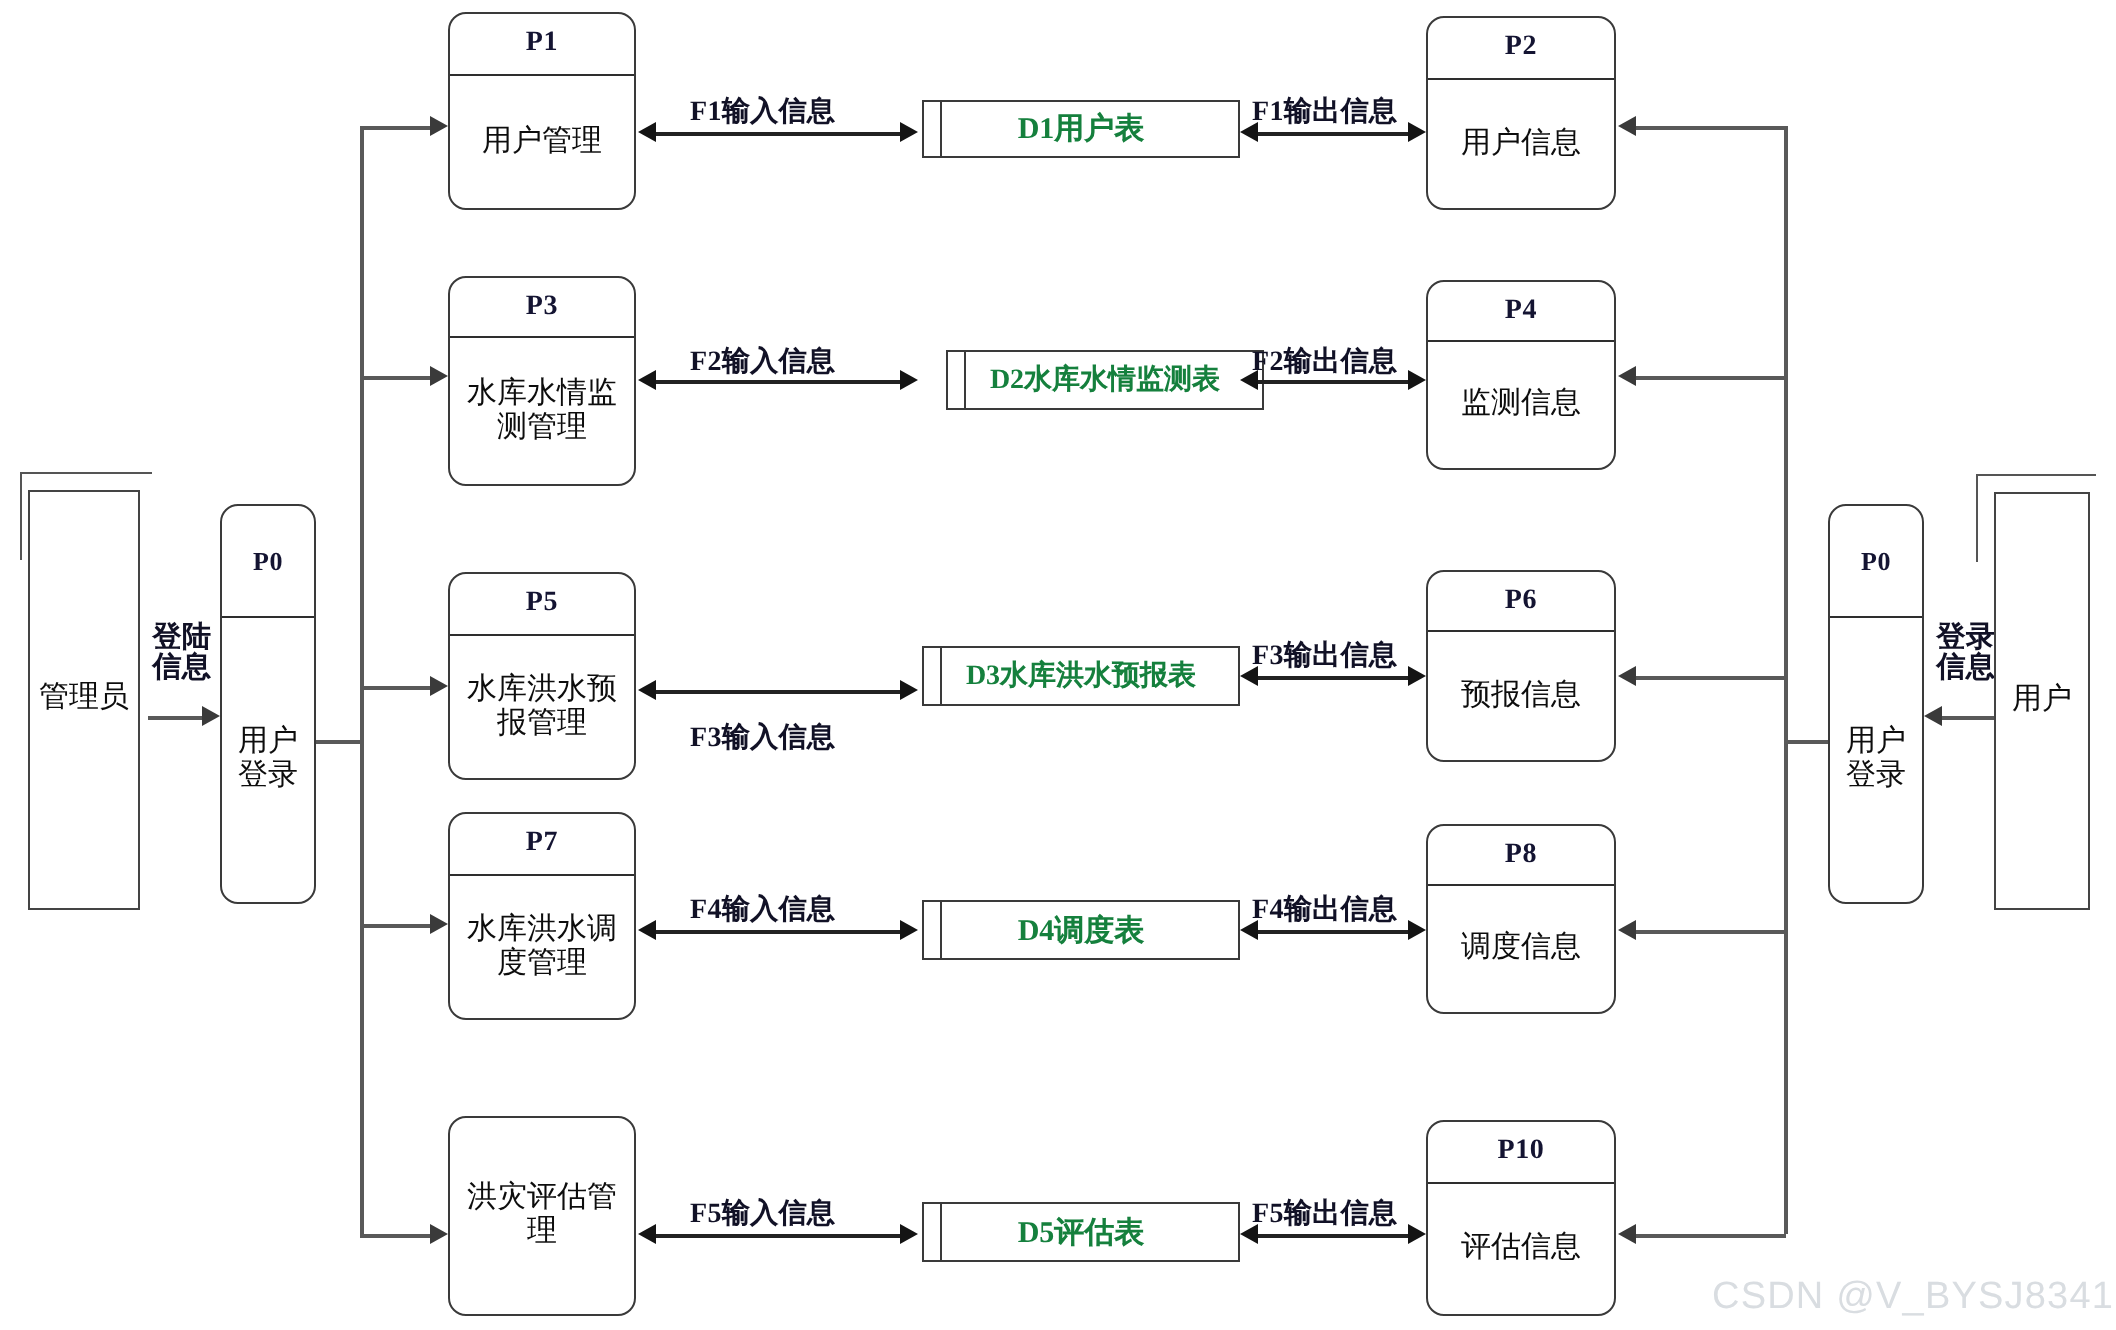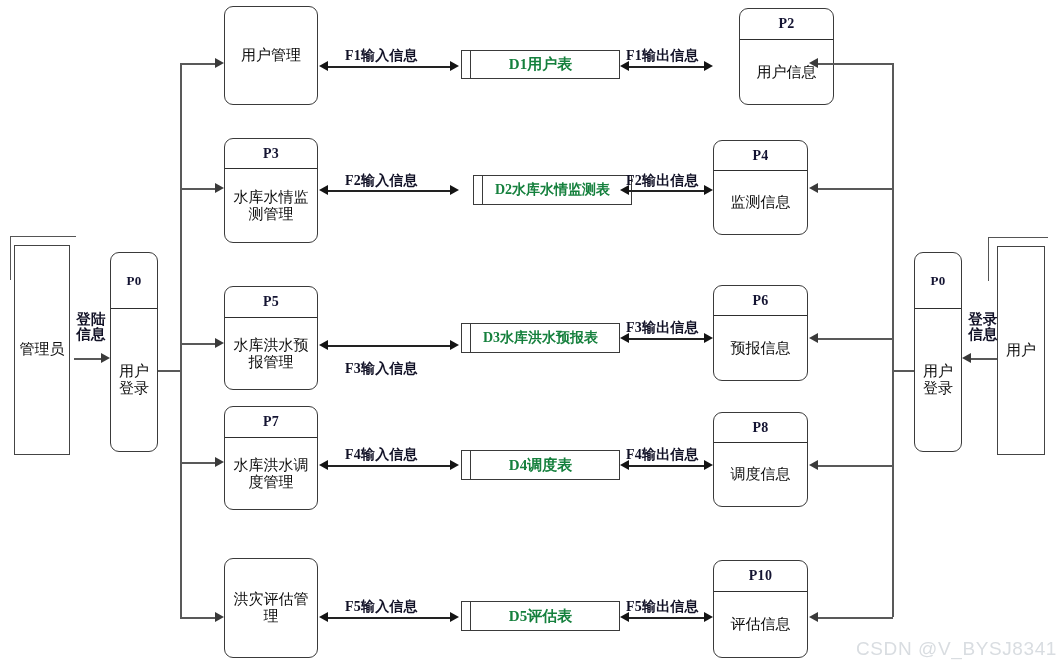--- a/index.html
+++ b/index.html
@@ -178,39 +178,40 @@
   <div class="abs hline" style="left:180px; top:343px; width:36px;"></div>
   <div class="abs arrow right" style="left:215px; top:338px;"></div>
 
   <div class="abs hline" style="left:180px; top:462px; width:36px;"></div>
   <div class="abs arrow right" style="left:215px; top:457px;"></div>
 
   <div class="abs hline" style="left:180px; top:617px; width:36px;"></div>
   <div class="abs arrow right" style="left:215px; top:612px;"></div>
 
   <div class="abs process" style="left:224px; top:6px; width:94px; height:99px;">
+    <div class="hdr" style="height:30px;">P1</div>
     <div class="body">用户管理</div>
   </div>
 
   <div class="abs hline-dark" style="left:326px; top:66px; width:126px;"></div>
   <div class="abs arrow dk left" style="left:319px; top:61px;"></div>
   <div class="abs arrow dk right" style="left:450px; top:61px;"></div>
   <div class="flabel" style="left:345px; top:47px;">F1输入信息</div>
 
   <div class="abs store" style="left:461px; top:50px; width:159px; height:29px;">
     <div class="capline"></div>
     <span>D1用户表</span>
   </div>
 
   <div class="abs hline-dark" style="left:627px; top:66px; width:80px;"></div>
   <div class="abs arrow dk left" style="left:620px; top:61px;"></div>
   <div class="abs arrow dk right" style="left:704px; top:61px;"></div>
   <div class="flabel" style="left:626px; top:47px;">F1输出信息</div>
 
-  <div class="abs process" style="left:739px; top:8px; width:95px; height:97px;">
+  <div class="abs process" style="left:713px; top:8px; width:95px; height:97px;">
     <div class="hdr" style="height:30px;">P2</div>
     <div class="body">用户信息</div>
   </div>
 
   <div class="abs process" style="left:224px; top:138px; width:94px; height:105px;">
     <div class="hdr" style="height:29px;">P3</div>
     <div class="body">水库水情监测管理</div>
   </div>
 
   <div class="abs hline-dark" style="left:326px; top:190px; width:126px;"></div>

